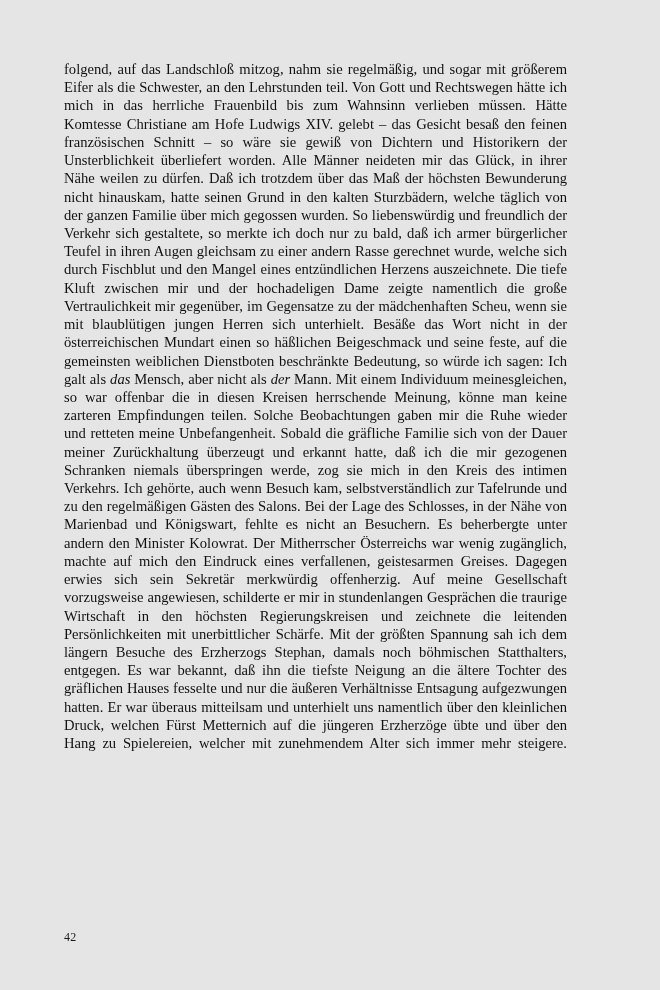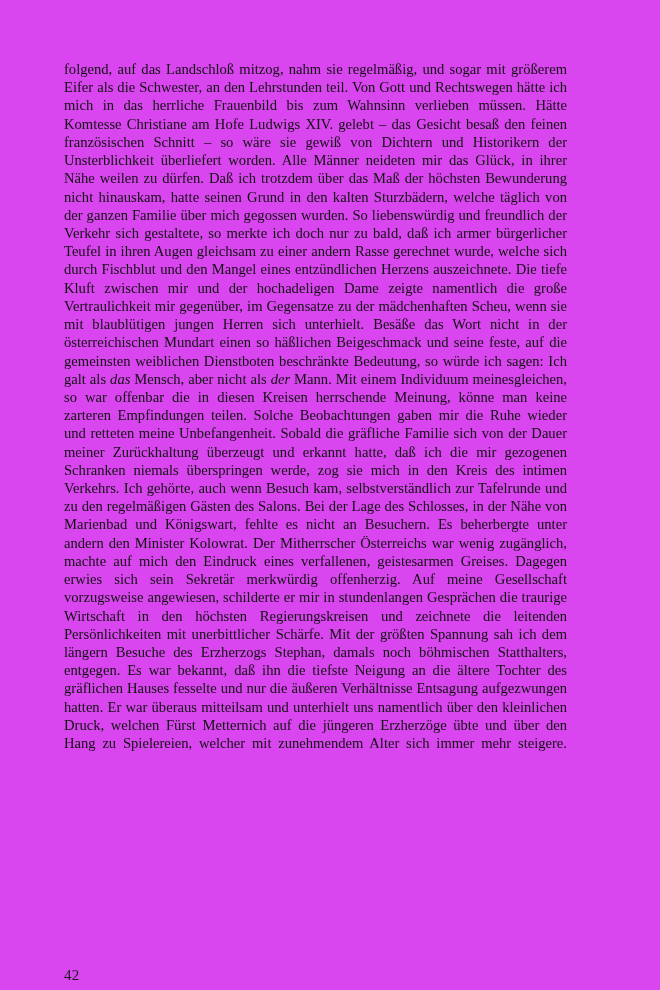--- a/index.html
+++ b/index.html
@@ -15,21 +15,21 @@
     color: #000000;
     overflow: hidden;
     position: relative;
   }
   .page {
     position: absolute;
     left: 0;
     top: 0;
     width: 660px;
     height: 990px;
-    background: #d946ef;
+    background: #e5e5e5;
   }
   .text-block {
     position: absolute;
     left: 64px;
     top: 60px;
     width: 503px;
   }
   .body-paragraph {
     margin: 0;
     font-size: 14.6px;
@@ -45,26 +45,25 @@
   .body-paragraph.last-line-full {
     text-align-last: justify;
   }
   em.emph {
     font-style: italic;
   }
   .folio {
     position: absolute;
     left: 64px;
     top: 930px;
-    font-size: 15px;
+    font-size: 12px;
     line-height: 14px;
     color: #1a1a1a;
     font-family: "Liberation Serif", "DejaVu Serif", serif;
     letter-spacing: 0.02em;
-    margin-top: 38px;
   }
 </style>
 </head>
 <body>
 
 <div class="page">
 
   <div class="text-block">
     <p class="body-paragraph last-line-full"><span>folgend, auf das Landschloß mitzog, nahm sie regelmäßig, und sogar mit größerem Eifer als die Schwester, an den Lehrstunden teil. Von Gott und Rechtswegen hätte ich mich in das herrliche Frauenbild bis zum Wahnsinn verlieben müssen. Hätte Komtesse Christiane am Hofe Ludwigs XIV. gelebt – das Gesicht besaß den feinen französischen Schnitt – so wäre sie gewiß von Dichtern und Historikern der Unsterblichkeit überliefert worden. Alle Männer neideten mir das Glück, in ihrer Nähe weilen zu dürfen. Daß ich trotzdem über das Maß der höchsten Bewunderung nicht hinauskam, hatte seinen Grund in den kalten Sturzbädern, welche täglich von der ganzen Familie über mich gegossen wurden. So liebenswürdig und freundlich der Verkehr sich gestaltete, so merkte ich doch nur zu bald, daß ich armer bürgerlicher Teufel in ihren Augen gleichsam zu einer andern Rasse gerechnet wurde, welche sich durch Fischblut und den Mangel eines entzündlichen Herzens auszeichnete. Die tiefe Kluft zwischen mir und der hochadeligen Dame zeigte namentlich die große Vertraulichkeit mir gegenüber, im Gegensatze zu der mädchenhaften Scheu, wenn sie mit blaublütigen jungen Herren sich unterhielt. Besäße das Wort nicht in der österreichischen Mundart einen so häßlichen Beigeschmack und seine feste, auf die gemeinsten weiblichen Dienstboten beschränkte Bedeutung, so würde ich sagen: Ich galt als </span><em class="emph">das</em><span> Mensch, aber nicht als </span><em class="emph">der</em><span> Mann. Mit einem Individuum meinesgleichen, so war offenbar die in diesen Kreisen herrschende Meinung, könne man keine zarteren Empfindungen teilen. Solche Beobachtungen gaben mir die Ruhe wieder und retteten meine Unbefangenheit. Sobald die gräfliche Familie sich von der Dauer meiner Zurückhaltung überzeugt und erkannt hatte, daß ich die mir gezogenen Schranken niemals überspringen werde, zog sie mich in den Kreis des intimen Verkehrs. Ich gehörte, auch wenn Besuch kam, selbstverständlich zur Tafelrunde und zu den regelmäßigen Gästen des Salons. Bei der Lage des Schlosses, in der Nähe von Marienbad und Königswart, fehlte es nicht an Besuchern. Es beherbergte unter andern den Minister Kolowrat. Der Mitherrscher Österreichs war wenig zugänglich, machte auf mich den Eindruck eines verfallenen, geistesarmen Greises. Dagegen erwies sich sein Sekretär merkwürdig offenherzig. Auf meine Gesellschaft vorzugsweise angewiesen, schilderte er mir in stundenlangen Gesprächen die traurige Wirtschaft in den höchsten Regierungskreisen und zeichnete die leitenden Persönlichkeiten mit unerbittlicher Schärfe. Mit der größten Spannung sah ich dem längern Besuche des Erzherzogs Stephan, damals noch böhmischen Statthalters, entgegen. Es war bekannt, daß ihn die tiefste Neigung an die ältere Tochter des gräflichen Hauses fesselte und nur die äußeren Verhältnisse Entsagung aufgezwungen hatten. Er war überaus mitteilsam und unterhielt uns namentlich über den kleinlichen Druck, welchen Fürst Metternich auf die jüngeren Erzherzöge übte und über den Hang zu Spielereien, welcher mit zunehmendem Alter sich immer mehr steigere.</span></p>
   </div>

